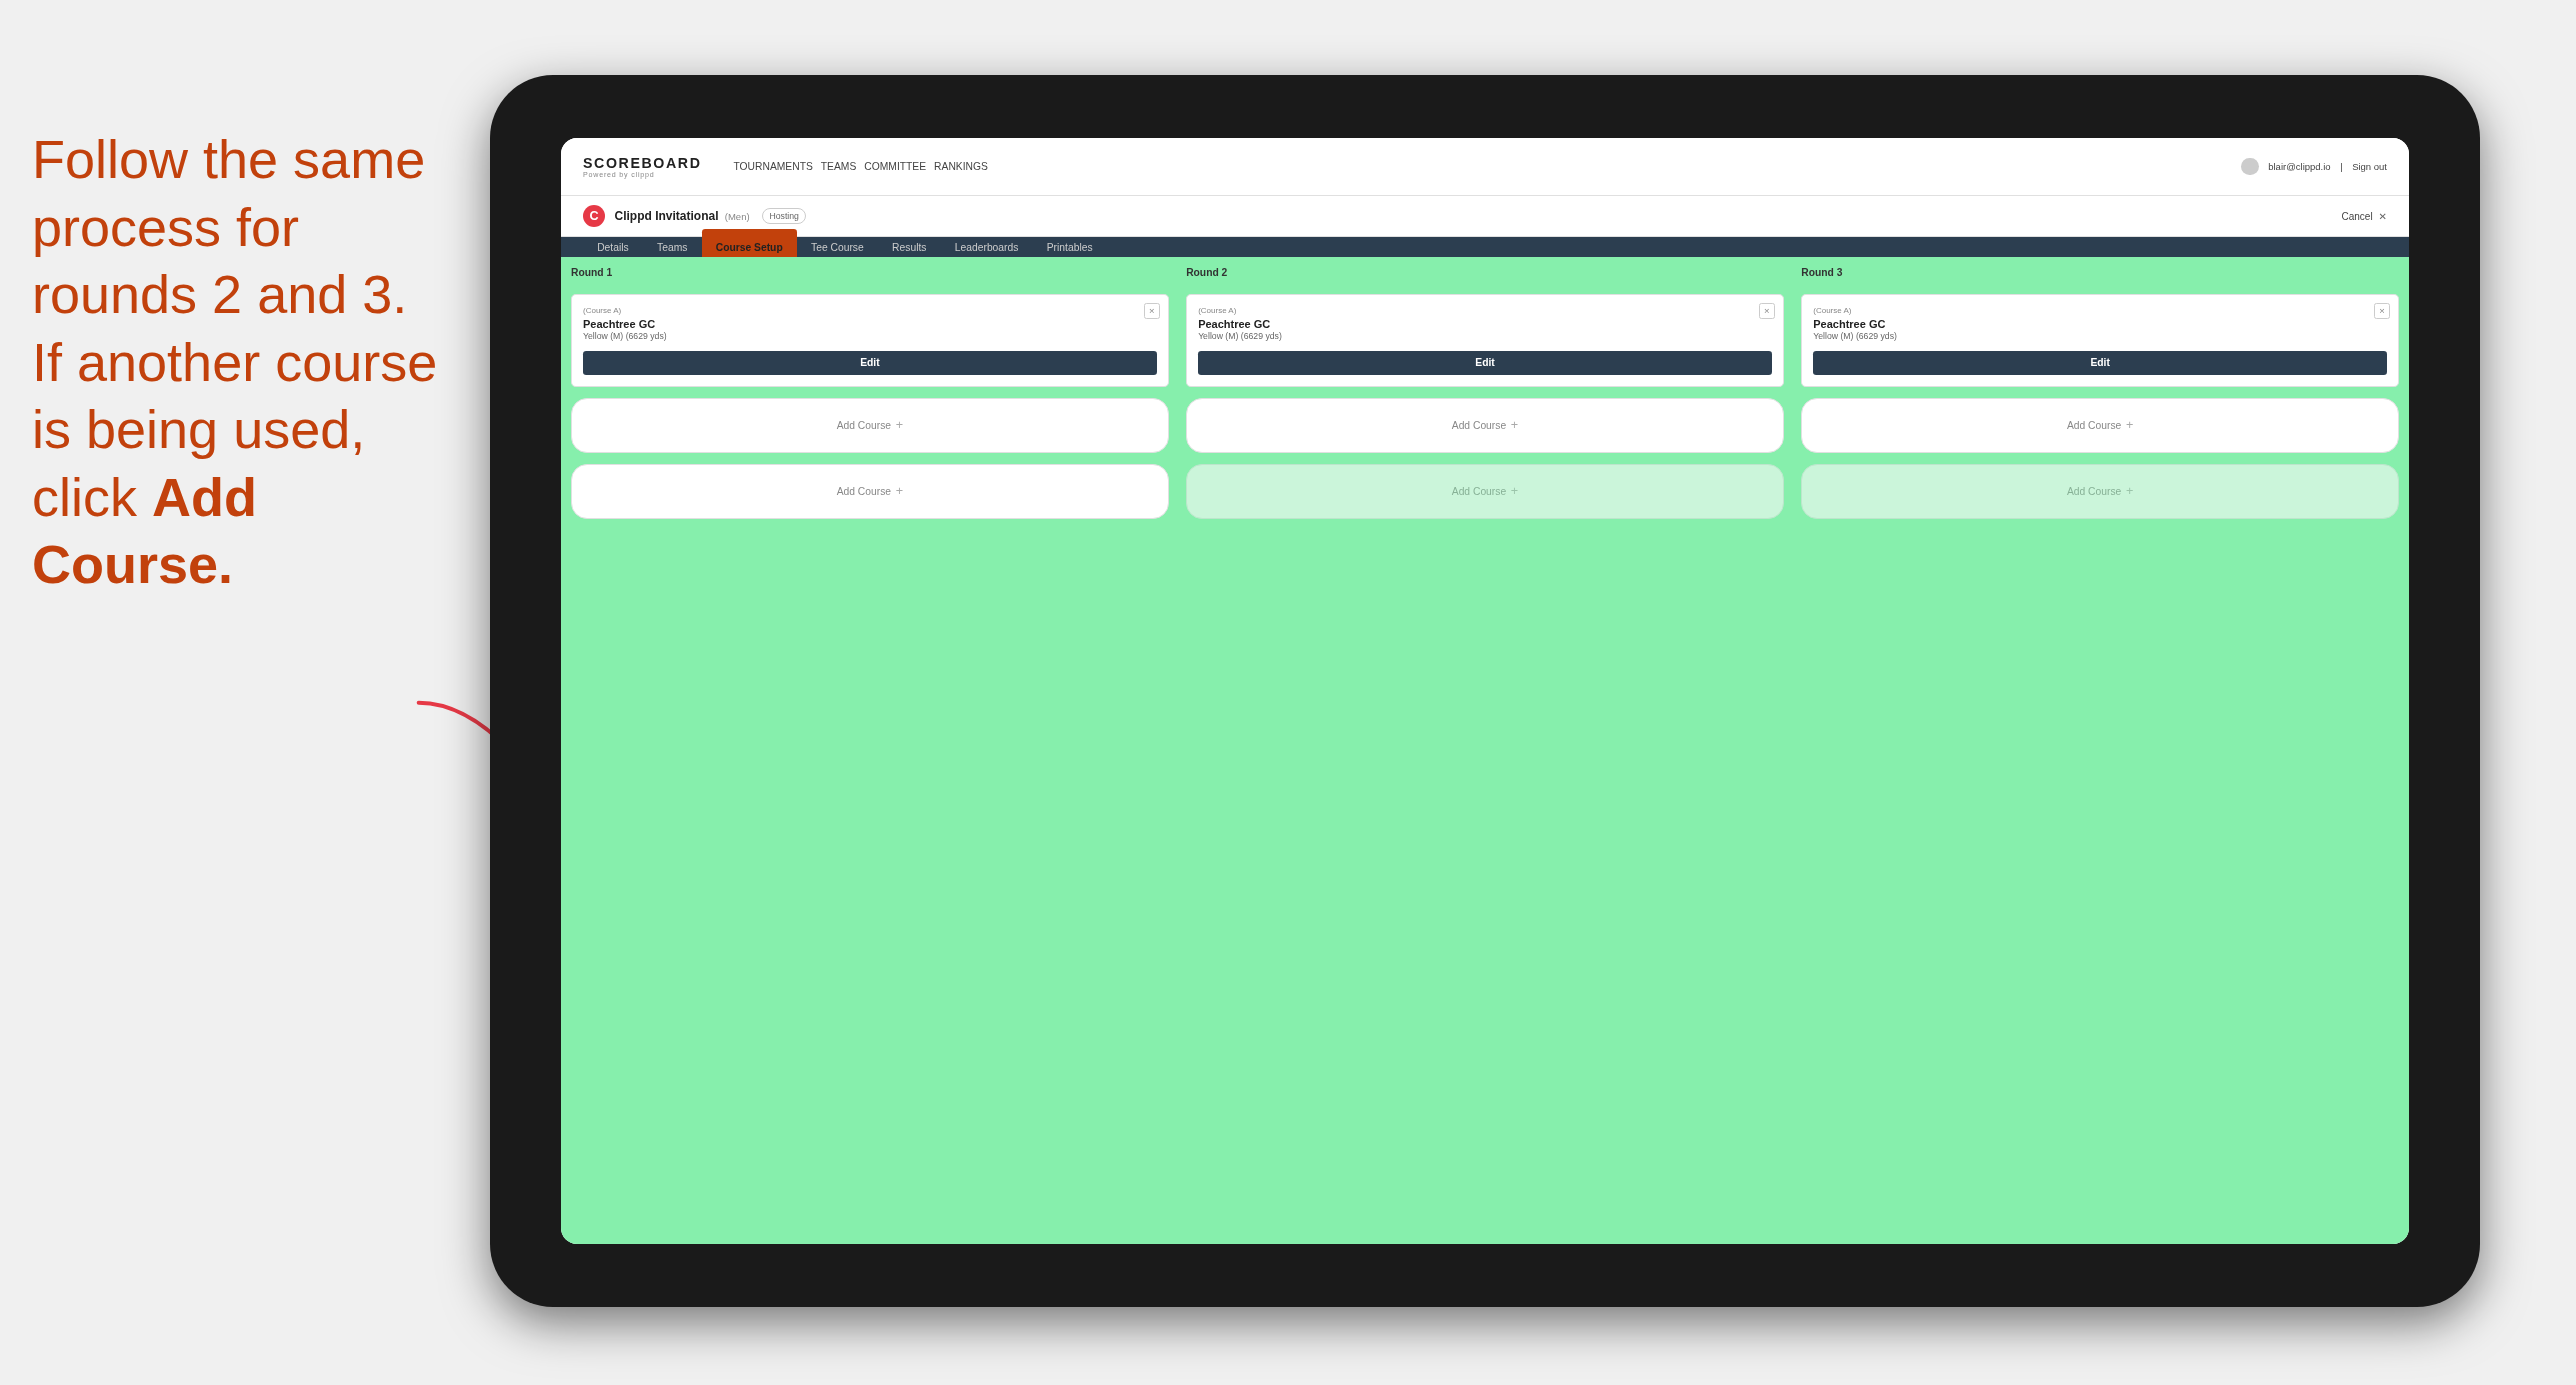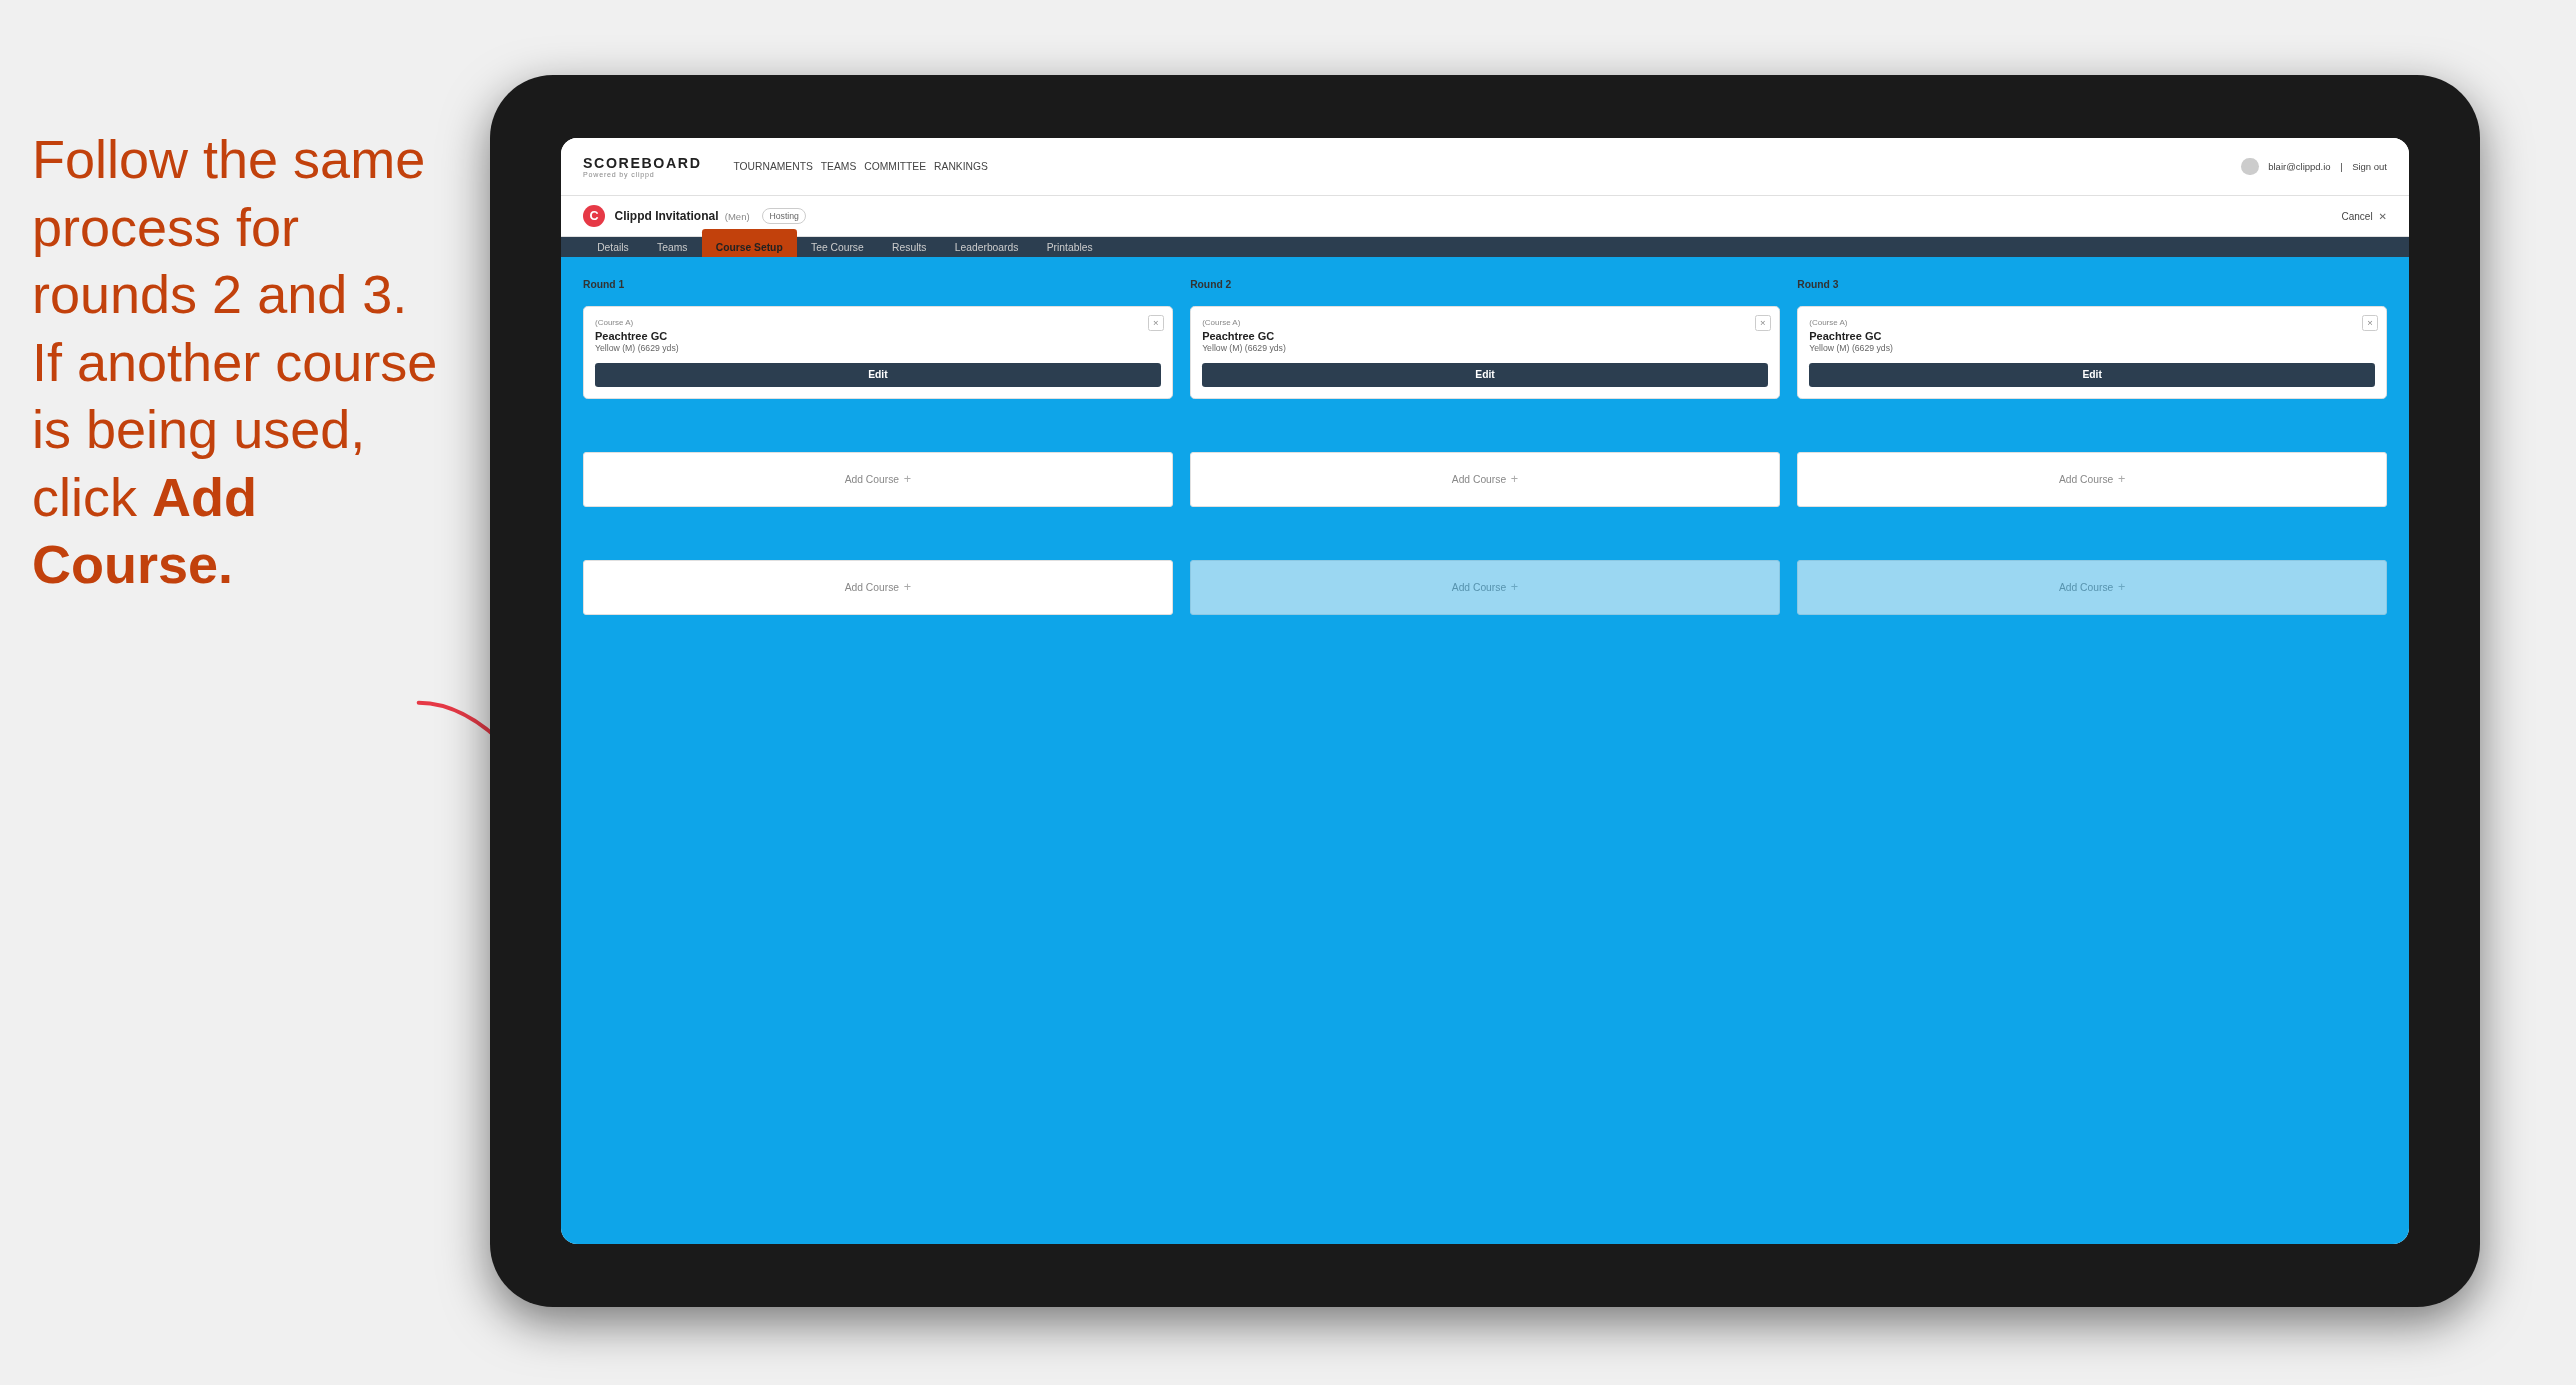--- a/index.html
+++ b/index.html
@@ -197,22 +197,22 @@
     .sub-tab.active {
       background: #c2410c;
       color: #222;
       font-weight: 600;
       border-radius: 3.2px 3.2px 0 0;
     }
 
     
     .main-content {
       flex: 1;
-      background: #0ea5e9;
-      padding: 22px;
+      background: #86efac;
+      padding: 10px;
       overflow: auto;
     }
 
     .rounds-grid {
       display: grid;
       grid-template-columns: repeat(3, 1fr);
       gap: 17.4px;
     }
 
     .round-column {
@@ -281,28 +281,27 @@
       justify-content: center;
       font-size: 9.5px;
       color: #888;
       cursor: pointer;
       background: #fff;
     }
 
     .add-course-card {
       background: #fff;
       border: 0.8px solid #e0e0e0;
-      border-radius: 3px;
+      border-radius: 16px;
       padding: 17.4px;
       display: flex;
       align-items: center;
       justify-content: center;
       cursor: pointer;
       min-height: 55px;
-      margin-top: 42px;
     }
 
     .add-course-card.disabled {
       background: #f9f9f9;
       opacity: 0.6;
     }
 
     .add-course-text {
       font-size: 10.3px;
       color: #888;

